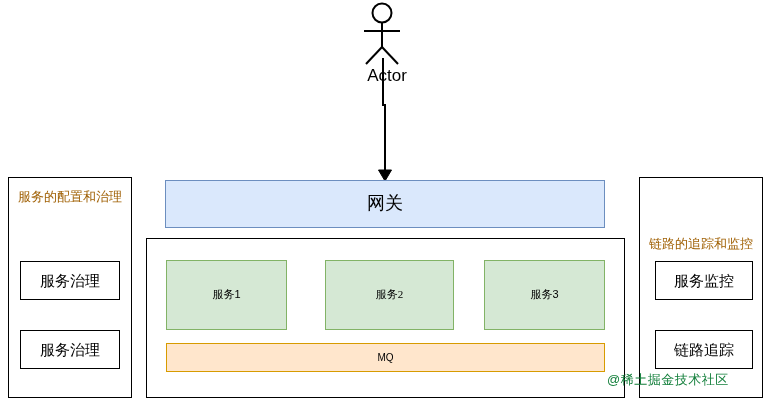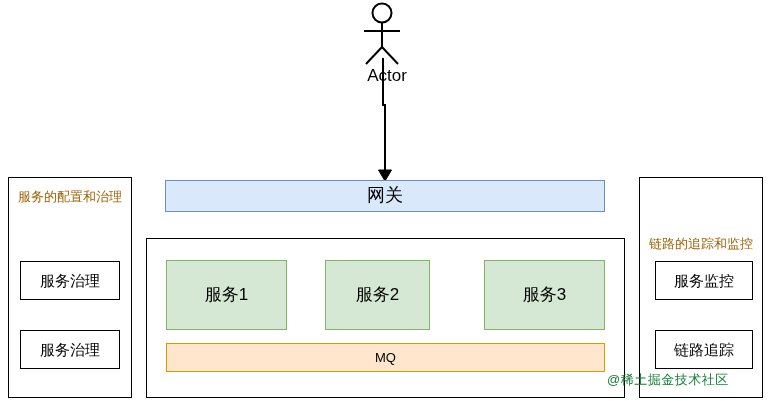--- a/index.html
+++ b/index.html
@@ -63,28 +63,28 @@
   
   .container-box {
     background: #ffffff;
     border: 1.6px solid #000000;
   }
 
   
   .service {
     background: #d5e8d4;
     border: 1.2px solid #82b366;
-    font-size: 17px;
+    font-size: 11px;
   }
 
   
   .mq {
     background: #ffe6cc;
     border: 1.4px solid #d79b00;
-    font-size: 13px;
+    font-size: 10px;
   }
 
   
   #actor-group {
     position: absolute;
     left: 352px;
     top: 0px;
     width: 70px;
     height: 90px;
   }
@@ -143,25 +143,25 @@
   <div class="node panel" style="left:8px; top:177px; width:124px; height:221px;"></div>
   <div class="panel-title" style="left:8px; top:186px; width:124px; height:22px;">服务的配置和治理</div>
   <div class="node plain-box" style="left:20px; top:261px; width:100px; height:39px;">服务治理</div>
   <div class="node plain-box" style="left:20px; top:330px; width:100px; height:39px;">服务治理</div>
 
   <div class="node panel" style="left:639px; top:177px; width:124px; height:221px;"></div>
   <div class="panel-title" style="left:639px; top:186px; width:124px; height:22px;margin-top:47px;">链路的追踪和监控</div>
   <div class="node plain-box" style="left:655px; top:330px; width:98px; height:39px;">链路追踪</div>
   <div class="node plain-box" style="left:655px; top:261px; width:98px; height:39px;">服务监控</div>
 
-  <div class="node gateway" style="left:165px; top:180px; width:440px; height:32px;">网关</div>
+  <div class="node gateway" style="left:165px; top:180px; width:440px; height:48px;">网关</div>
 
   <div class="node container-box" style="left:146px; top:238px; width:479px; height:160px;"></div>
 
   <div class="node service" style="left:166px; top:260px; width:121px; height:70px;">服务1</div>
-  <div class="node service" style="left:325px; top:260px; width:105px; height:70px;">服务2</div>
+  <div class="node service" style="left:325px; top:260px; width:129px; height:70px;font-family:Liberation Serif, serif;">服务2</div>
   <div class="node service" style="left:484px; top:260px; width:121px; height:70px;">服务3</div>
 
   <div class="node mq" style="left:166px; top:343px; width:439px; height:29px;">MQ</div>
 
   <div class="watermark">@稀土掘金技术社区</div>
 
 </div>
 
 </body></html>

